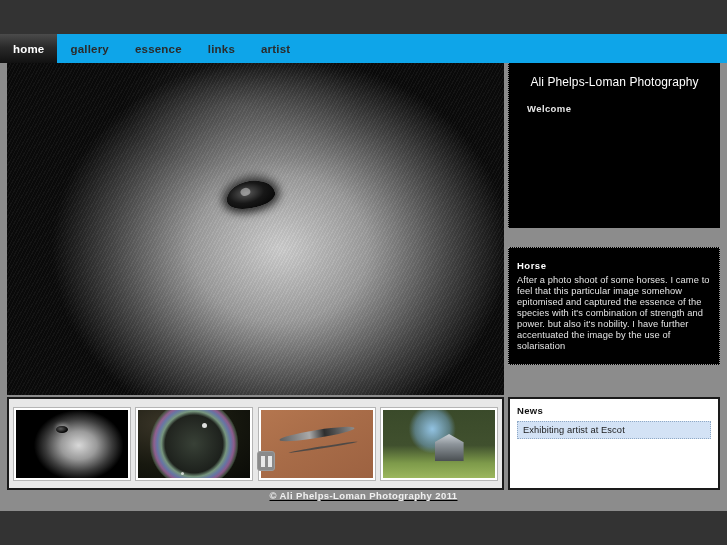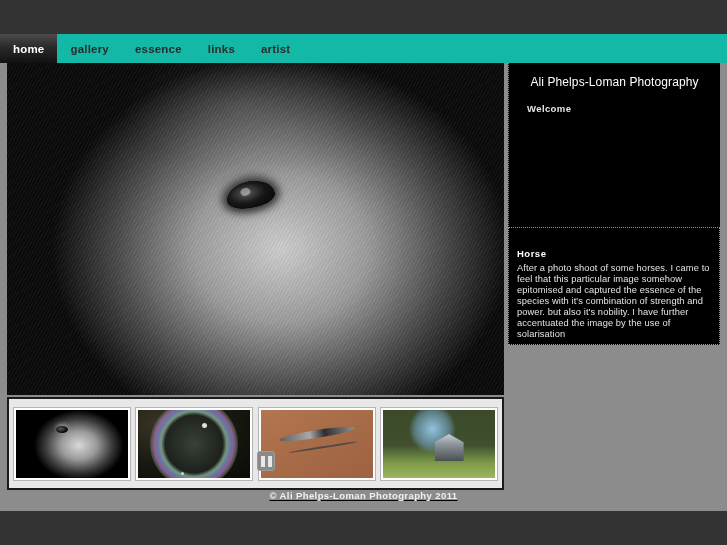--- a/index.html
+++ b/index.html
@@ -21,21 +21,21 @@
     left: 0; top: 0;
     width: 727px; height: 34px;
     background: #333333;
   }
 
   
   #navbar {
     position: absolute;
     left: 0; top: 34px;
     width: 727px; height: 29px;
-    background: #14b8a6;
+    background: #0ea5e9;
     box-sizing: border-box;
   }
   #navlist {
     list-style: none;
     margin: 0; padding: 0;
     display: flex;
     align-items: stretch;
     height: 29px;
   }
   #navlist li {
@@ -259,26 +259,26 @@
     margin: 0;
     padding: 14px 16px 0 18px;
     font-size: 9.5px;
     font-weight: bold;
     color: #e6e6e6;
     letter-spacing: 0.4px;
   }
 
   #caption-panel {
     position: absolute;
-    left: 0; top: 164px;
+    left: 0; top: 184px;
     width: 212px; height: 118px;
     background: #000000;
     border: 1px dotted #9a9a9a;
     box-sizing: border-box;
-    padding: 20px 8px 4px 8px;
+    padding: 12px 8px 4px 8px;
   }
   #caption-title {
     margin: 0 0 4px 0;
     font-size: 9.5px;
     font-weight: bold;
     color: #ffffff;
     letter-spacing: 0.5px;
   }
   #caption-body {
     margin: 0;
@@ -402,20 +402,24 @@
     <div id="intro-panel">
       <h1 id="site-title">Ali Phelps-Loman Photography</h1>
       <p id="welcome-text">Welcome</p>
     </div>
 
     <div id="caption-panel">
       <h2 id="caption-title">Horse</h2>
       <p id="caption-body">After a photo shoot of some horses. I came to feel that this particular image somehow epitomised and captured the essence of the species with it's combination of strength and power. but also it's nobility. I have further accentuated the image by the use of solarisation</p>
     </div>
 
+    <div id="news-panel">
+      <h2 id="news-title">News</h2>
+      <a class="news-item">Exhibiting artist at Escot</a>
+    </div>
 
   </div>
 </div>
 
 <div id="footer">
   <span id="footer-text">© Ali Phelps-Loman Photography 2011</span>
 </div>
 <div id="bottom-strip"></div>
 
 </body></html>

